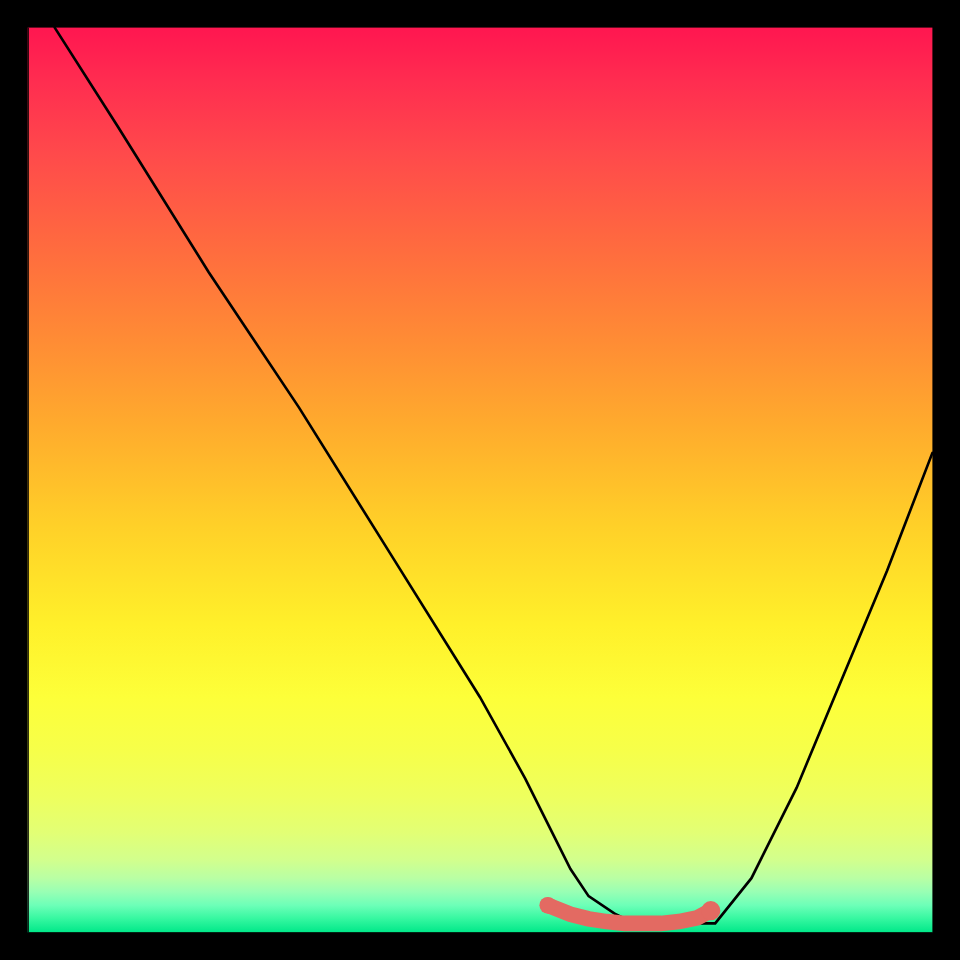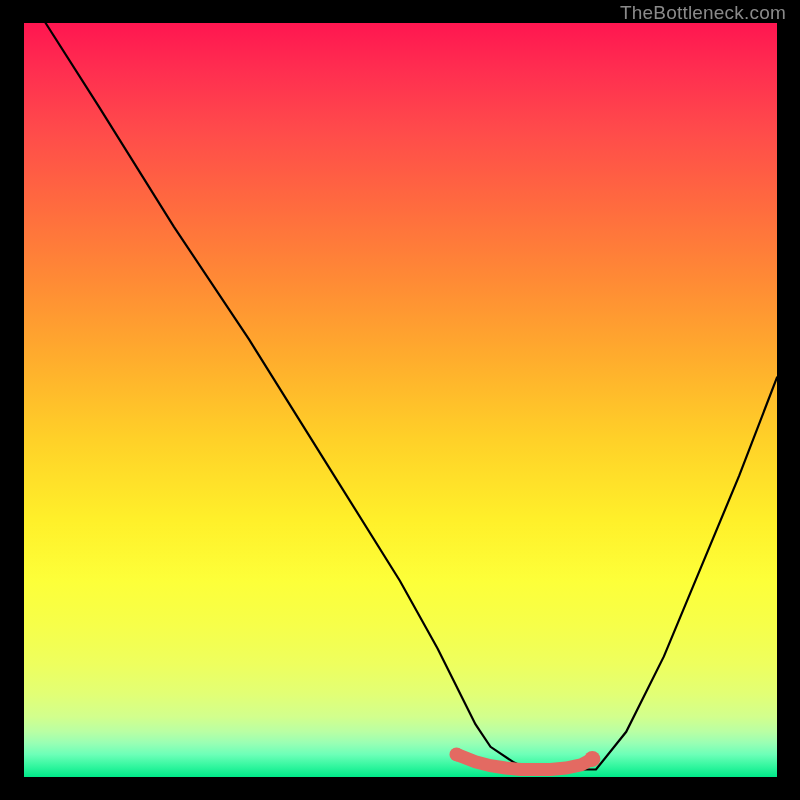--- a/index.html
+++ b/index.html
@@ -92,15 +92,14 @@
 
   <svg class="curve" viewBox="0 0 800 800">
     <path fill="none" stroke="#000" stroke-width="2.2" stroke-linecap="round" d="M45.6 23.0 L98.4 105.9 L173.8 226.6 L249.2 339.7 L324.6 460.3 L400.0 581.0 L437.7 648.8 L460.3 694.1 L475.4 724.2 L490.5 746.8 L513.1 761.9 L528.2 769.5 L550.8 769.5 L565.9 769.5 L581.0 769.5 L596.0 769.5 L626.2 731.8 L663.9 656.4 L701.6 565.9 L739.3 475.4 L777.0 377.4" id="curvePath"></path>
     <g id="markerGroup">
         <path d="M456.5 754.4 L475.4 761.9 L490.5 765.7 L505.6 768.0 L520.6 769.5 L535.7 769.5 L550.8 769.5 L565.9 768.0 L581.0 764.9 L592.3 758.9" fill="none" stroke="#e36a62" stroke-width="13" stroke-linecap="round"></path>
         <circle cx="456.5" cy="754.4" r="7" fill="#e36a62"></circle>
         <circle cx="592.3" cy="758.9" r="8" fill="#e36a62"></circle>
       </g>
   </svg>
 
-  <div class="watermark">TheBottleneck.com</div>
 
 </div>
 
 </body></html>

